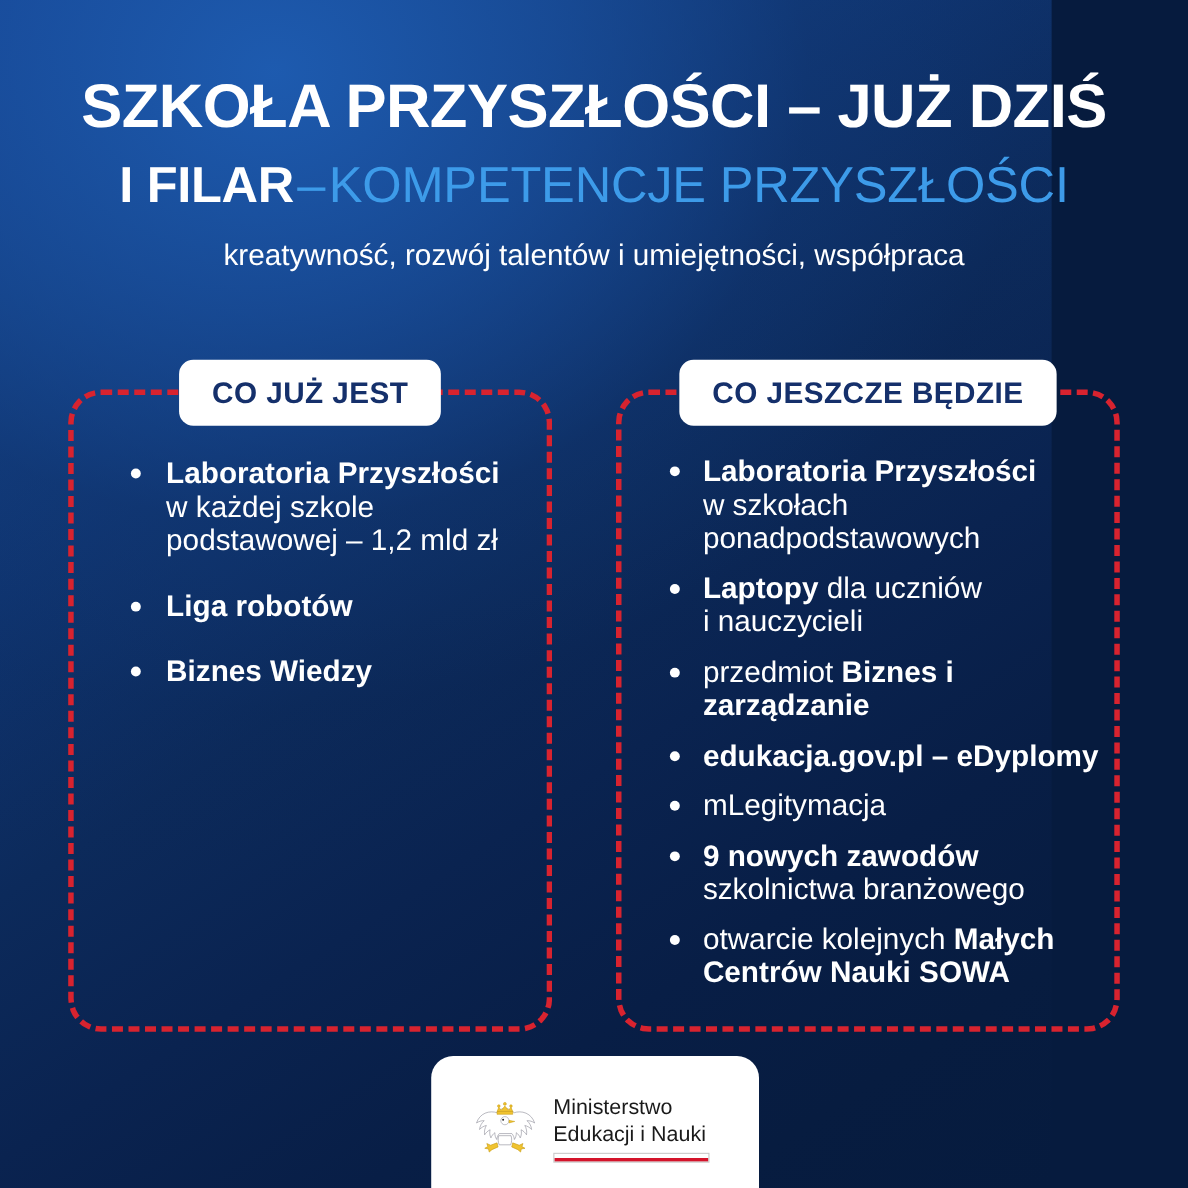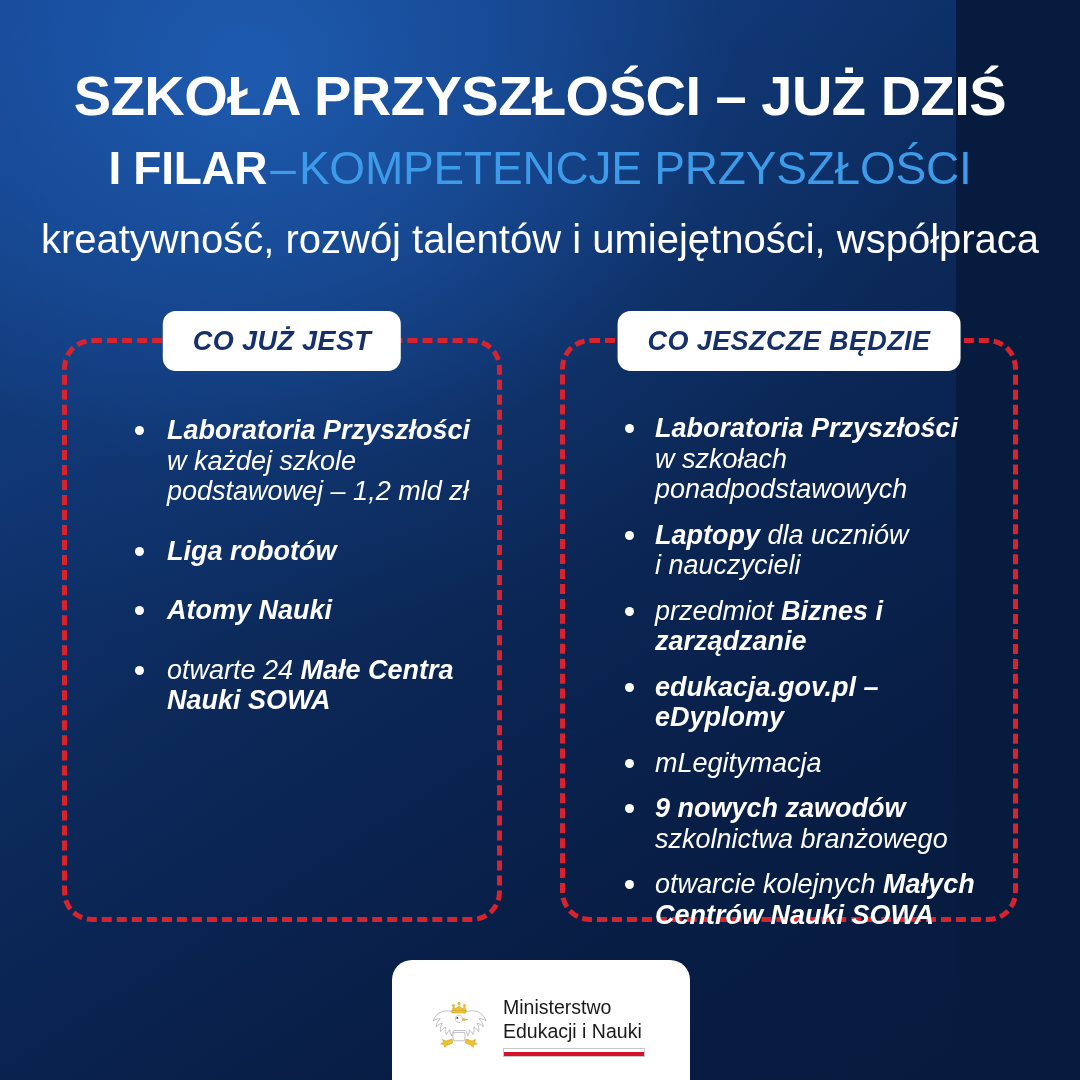--- a/index.html
+++ b/index.html
@@ -74,36 +74,35 @@
     padding: 0 3px;
   }
   .title-sub .accent {
     color: #3d9be9;
     font-weight: 400;
     letter-spacing: -0.2px;
   }
   .tagline {
     margin: 0;
     padding-top: 28px;
-    font-size: 40px;
+    font-size: 27px;
     font-weight: 400;
     color: #ffffff;
     line-height: 1.0;
     white-space: nowrap;
   }
 
   
   .panel {
     position: absolute;
-    top: 338px;
+    top: 354px;
     height: 584px;
     box-sizing: border-box;
     border: 5px dashed #d8232f;
     border-radius: 30px;
-    font-style: italic;
   }
   .panel.left  { left: 62px;  width: 440px; }
   .panel.right { left: 560px; width: 458px; }
 
   .panel-label {
     position: absolute;
     top: -32px;
     left: 50%;
     transform: translateX(-50%);
     background: #ffffff;
@@ -112,21 +111,21 @@
     font-weight: bold;
     letter-spacing: 0.4px;
     line-height: 1;
     padding: 17px 30px 16px;
     border-radius: 13px;
     white-space: nowrap;
   }
 
   .items {
     list-style: none;
-    margin: 16px;
+    margin: 0;
     padding: 0;
     position: absolute;
     left: 0;
     right: 0;
   }
   .panel.left  .items { top: 56px; padding-left: 52px; padding-right: 10px; }
   .panel.right .items { top: 54px; padding-left: 44px; padding-right: 8px; }
 
   .item {
     position: relative;
@@ -211,25 +210,21 @@
       <li class="item">
         <span class="dot"></span>
         <span class="txt"><b>Laboratoria Przyszłości</b><br>w każdej szkole<br>podstawowej – 1,2 mld zł</span>
       </li>
       <li class="item">
         <span class="dot"></span>
         <span class="txt"><b>Liga robotów</b></span>
       </li>
       <li class="item">
         <span class="dot"></span>
-        <span class="txt"><b>Atomy Nauki</b></span>
-      </li>
-      <li class="item">
-        <span class="dot"></span>
-        <span class="txt">otwarte 24 <b>Małe Centra<br>Nauki SOWA</b></span>
+        <span class="txt"><b>Biznes Wiedzy</b></span>
       </li>
     </ul>
   </div>
 
   <div class="panel right">
     <div class="panel-label">CO JESZCZE BĘDZIE</div>
     <ul class="items">
       <li class="item">
         <span class="dot"></span>
         <span class="txt"><b>Laboratoria Przyszłości</b><br>w szkołach<br>ponadpodstawowych</span>

